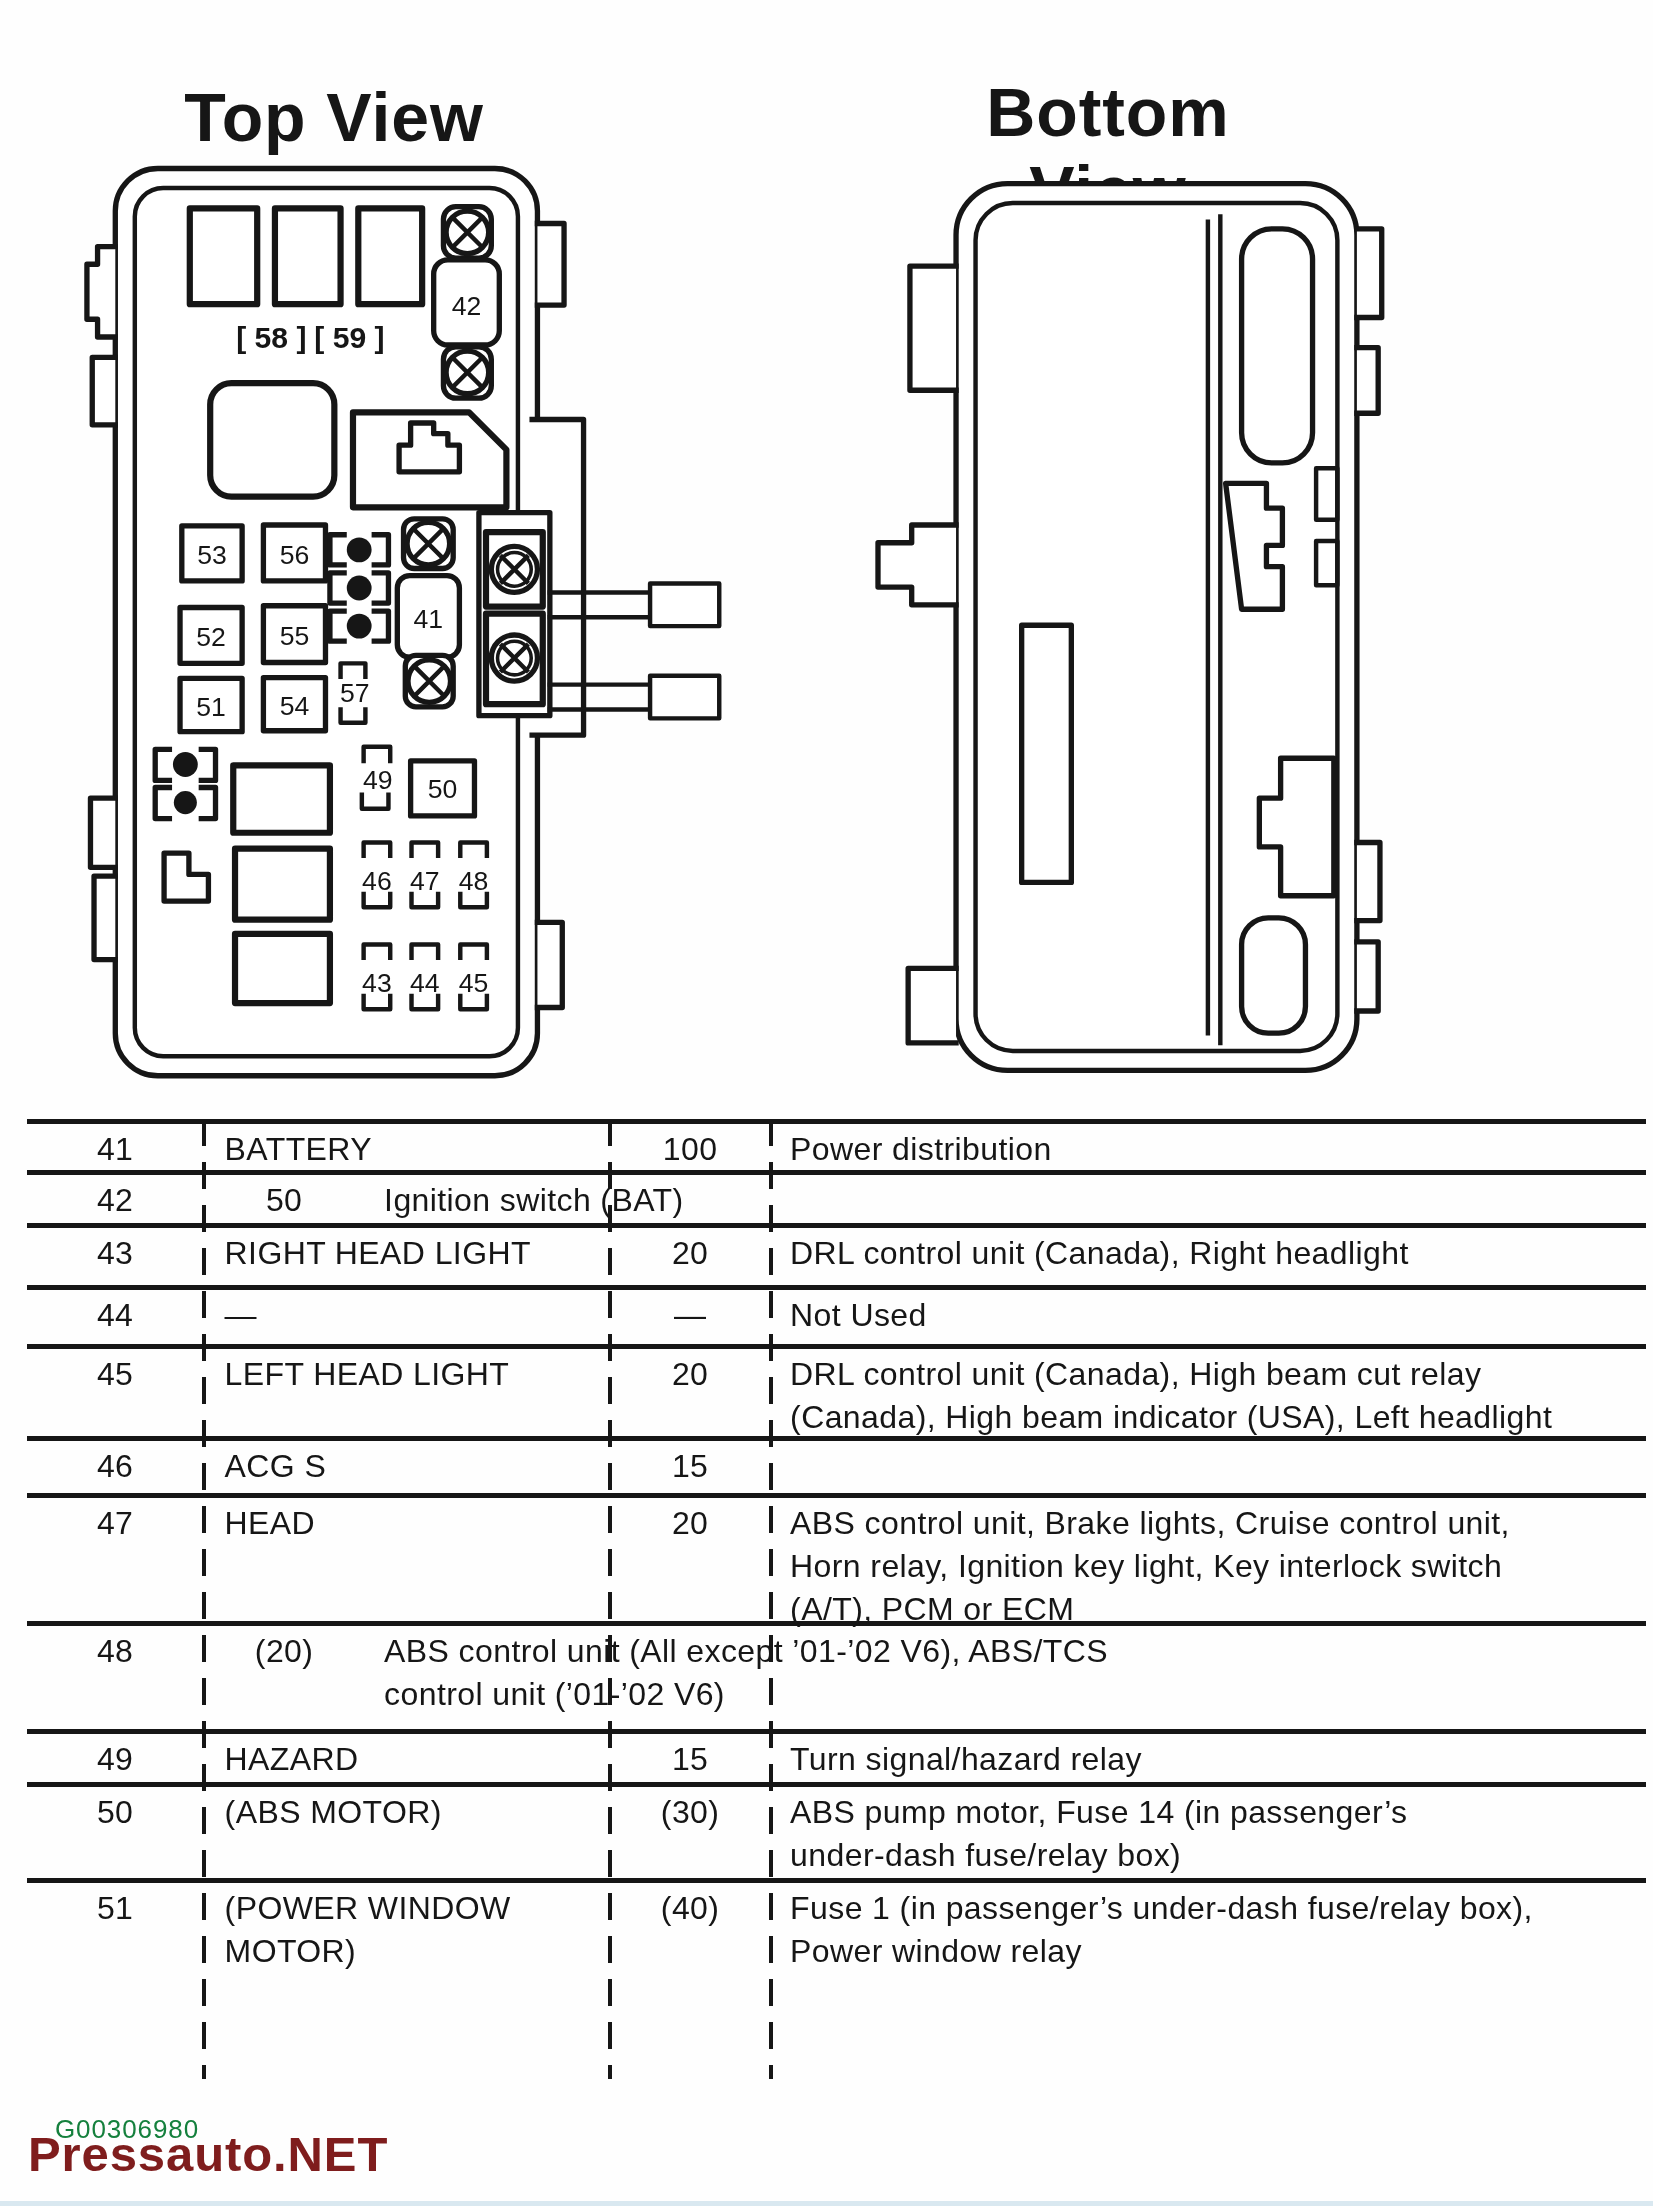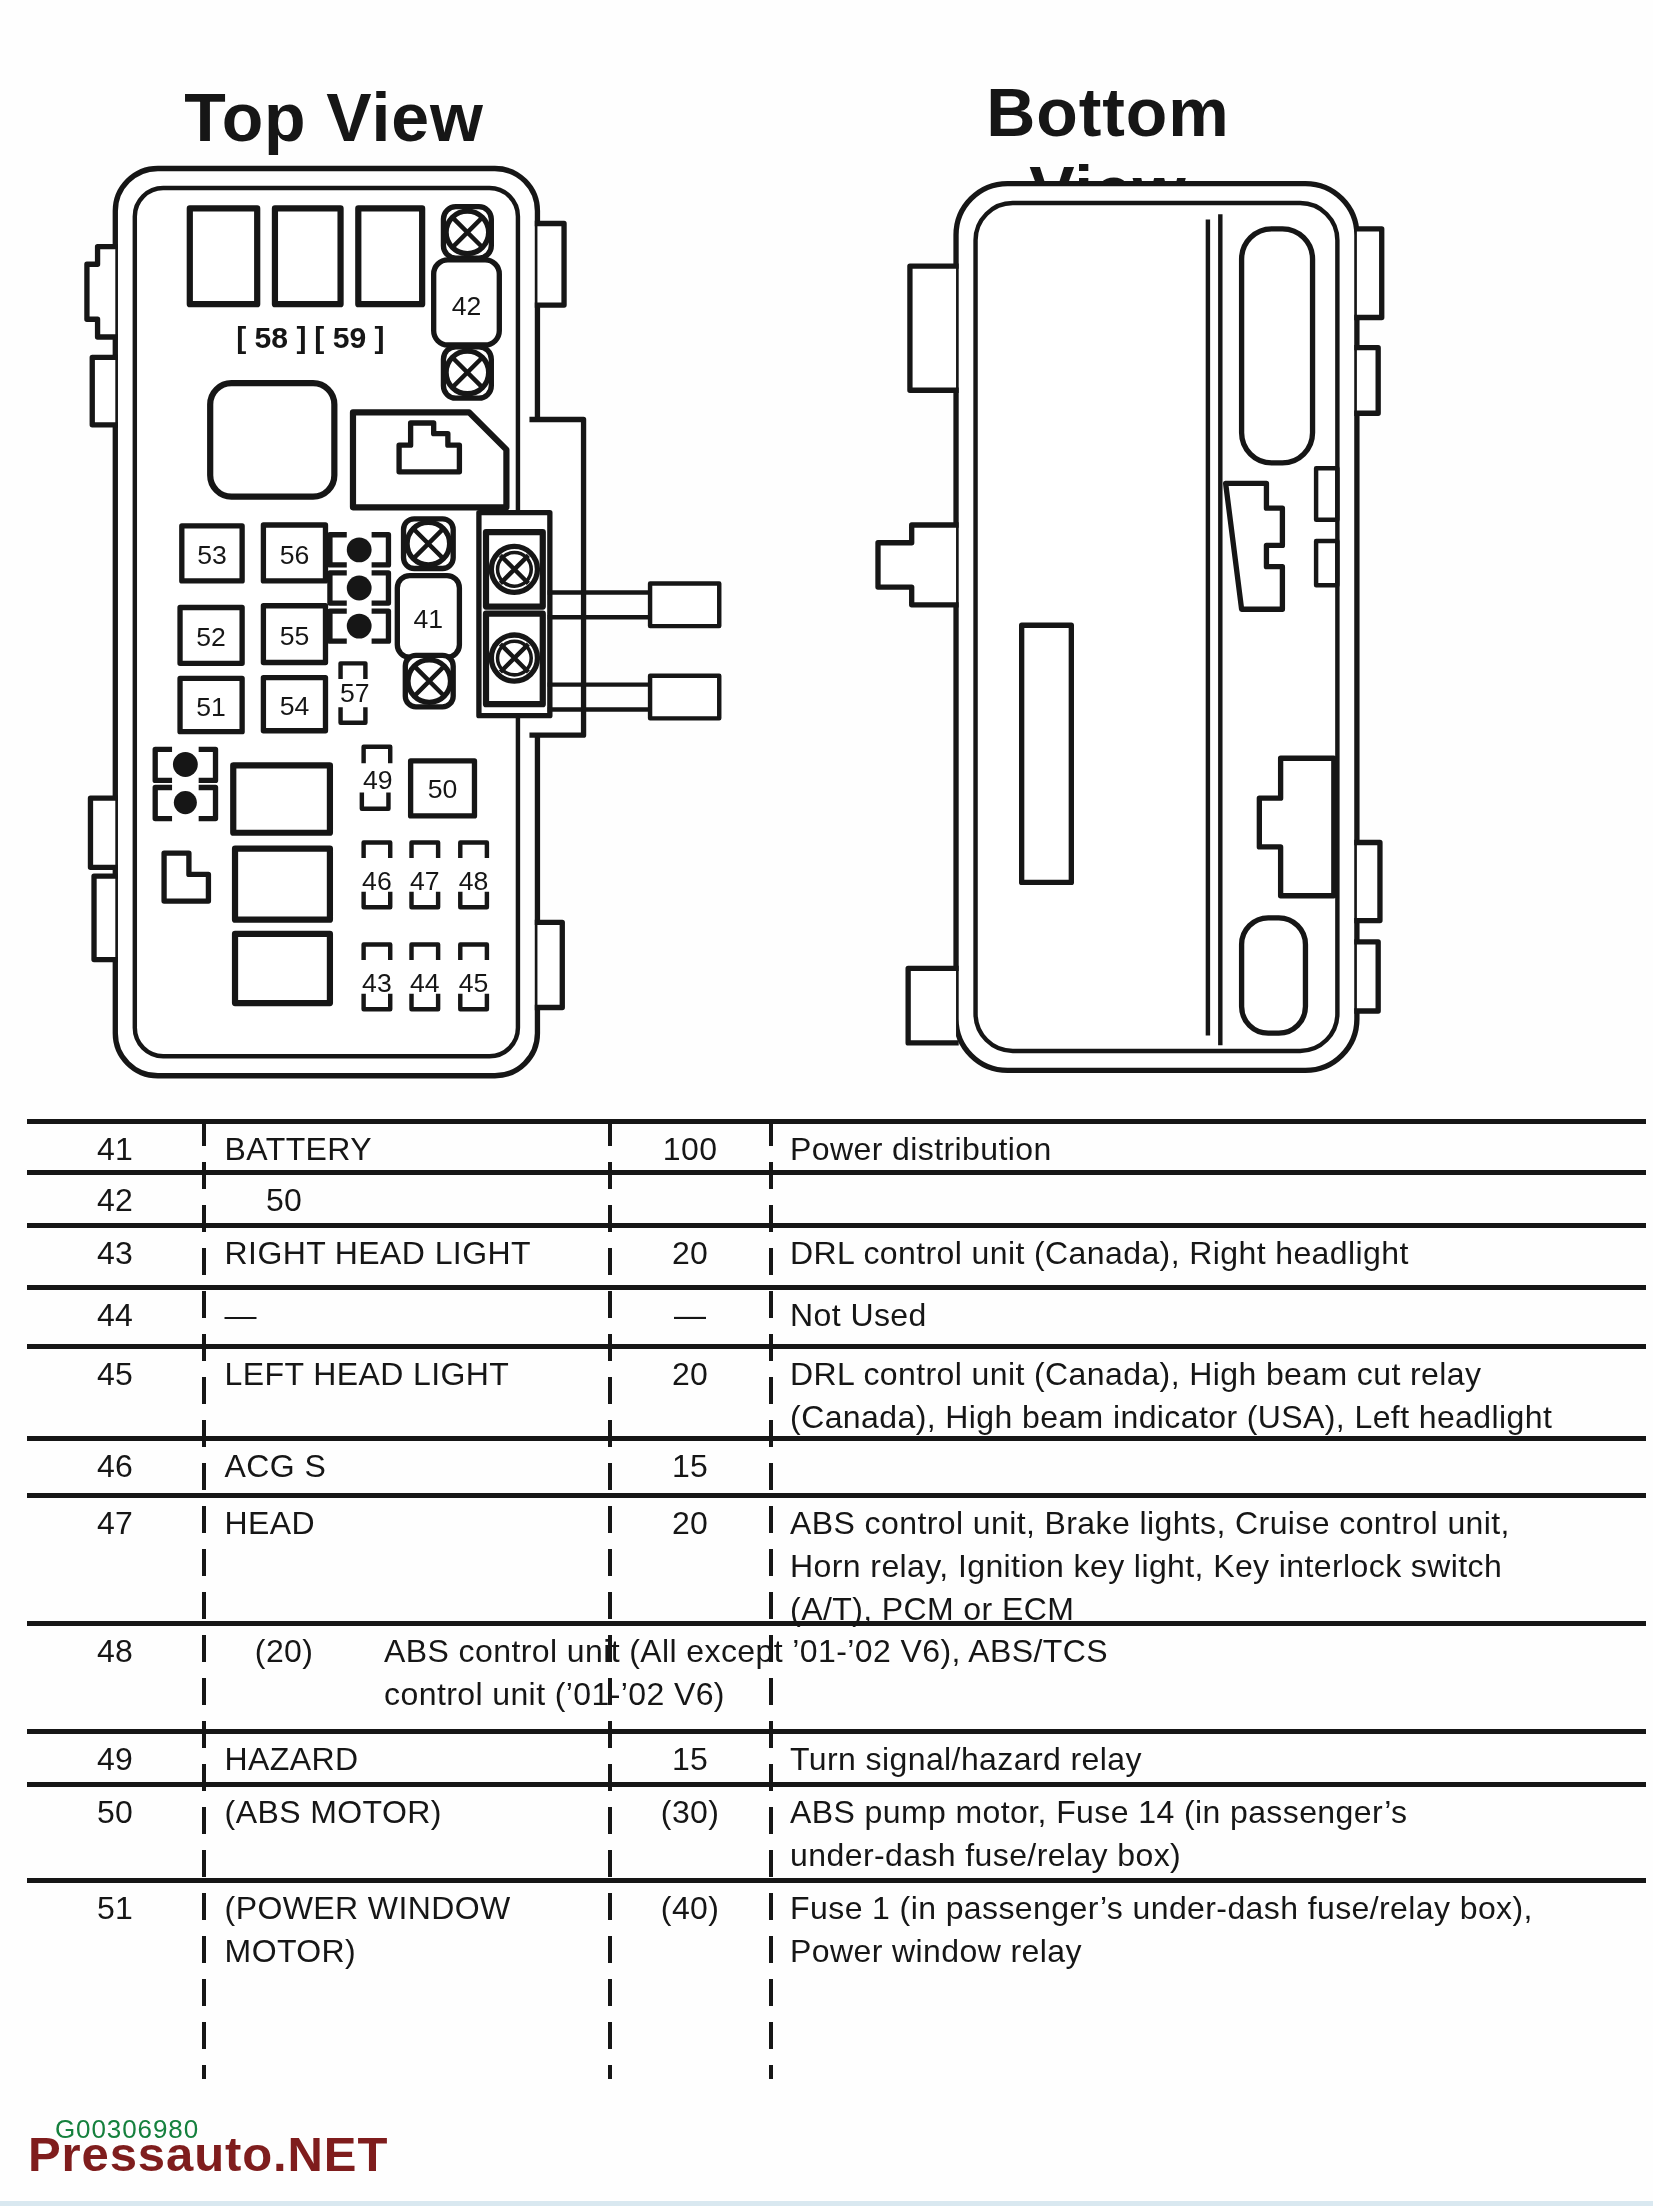--- a/index.html
+++ b/index.html
@@ -237,20 +237,21 @@
 
     <div class="ft-row" style="height:51px">
       <div class="cell c-num">41</div>
       <div class="cell c-name">BATTERY</div>
       <div class="cell c-amps">100</div>
       <div class="cell c-comp">Power distribution</div>
     </div>
     <div class="ft-row" style="height:53px">
       <div class="cell c-num">42</div>
       <div class="cell c-amps">50</div>
+      <div class="cell c-comp">Ignition switch (BAT)</div>
     </div>
     <div class="ft-row" style="height:62px">
       <div class="cell c-num">43</div>
       <div class="cell c-name">RIGHT HEAD LIGHT</div>
       <div class="cell c-amps">20</div>
       <div class="cell c-comp">DRL control unit (Canada), Right headlight</div>
     </div>
     <div class="ft-row" style="height:59px">
       <div class="cell c-num">44</div>
       <div class="cell c-name">—</div>

